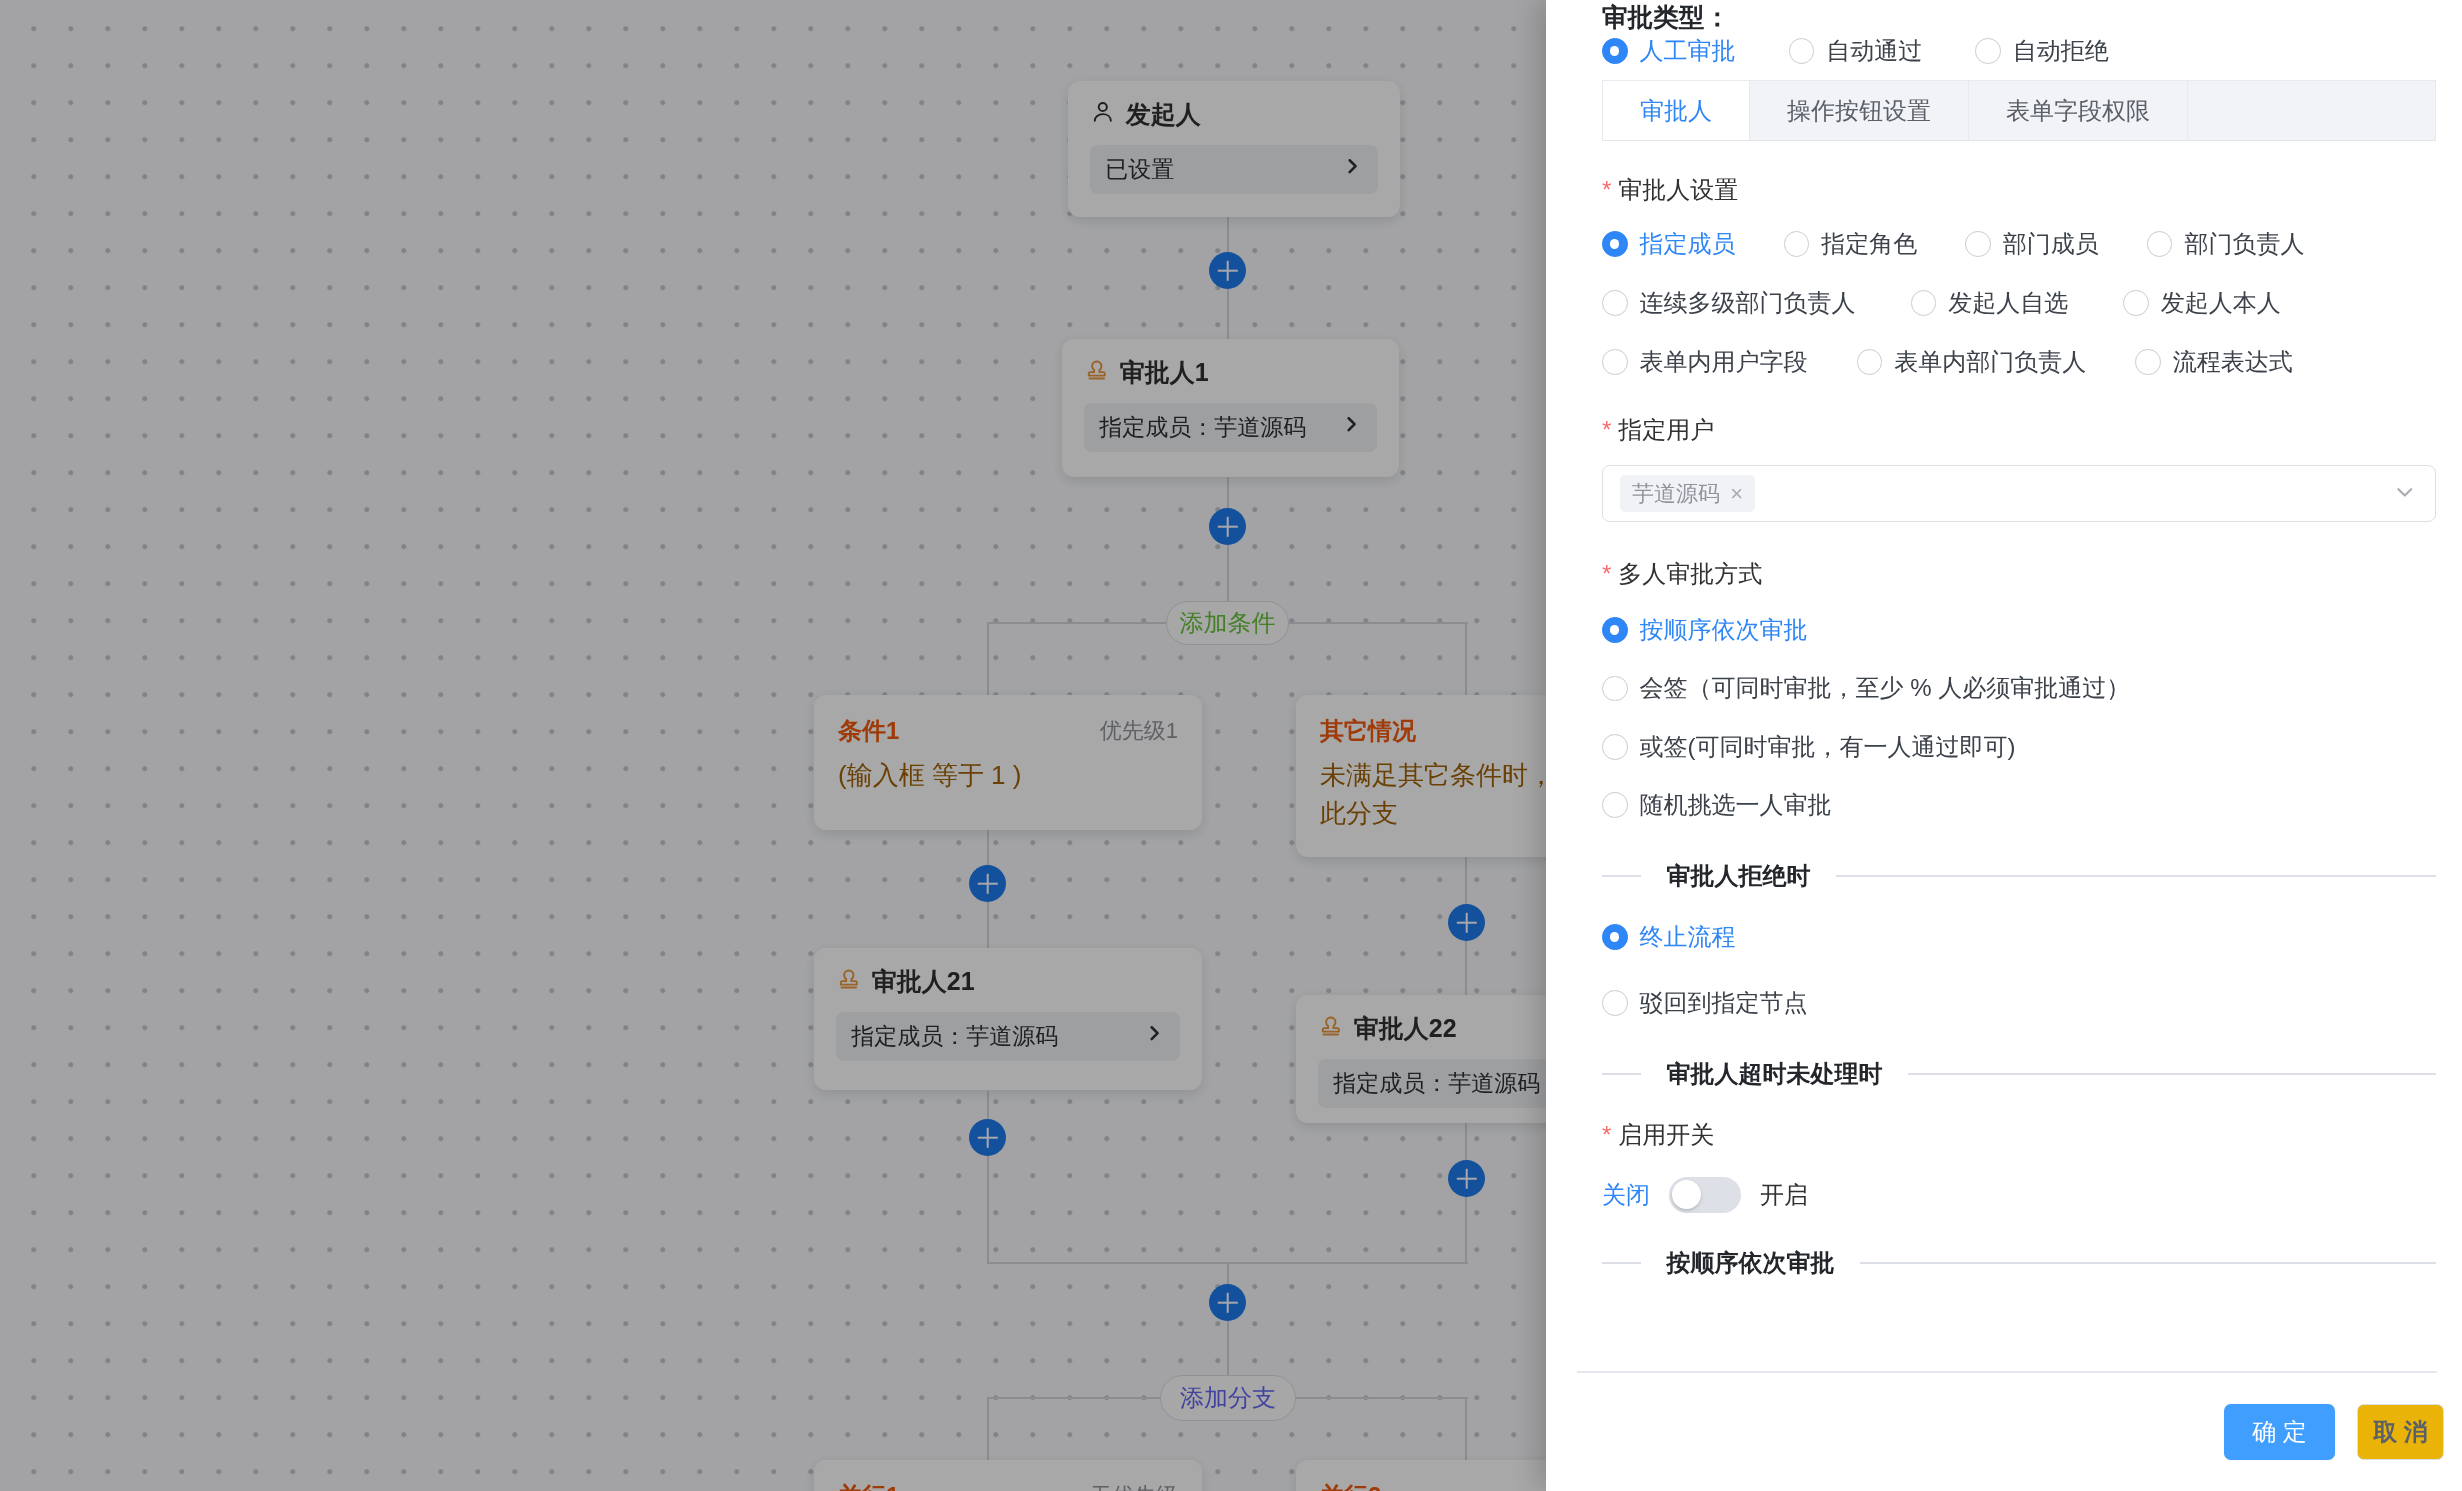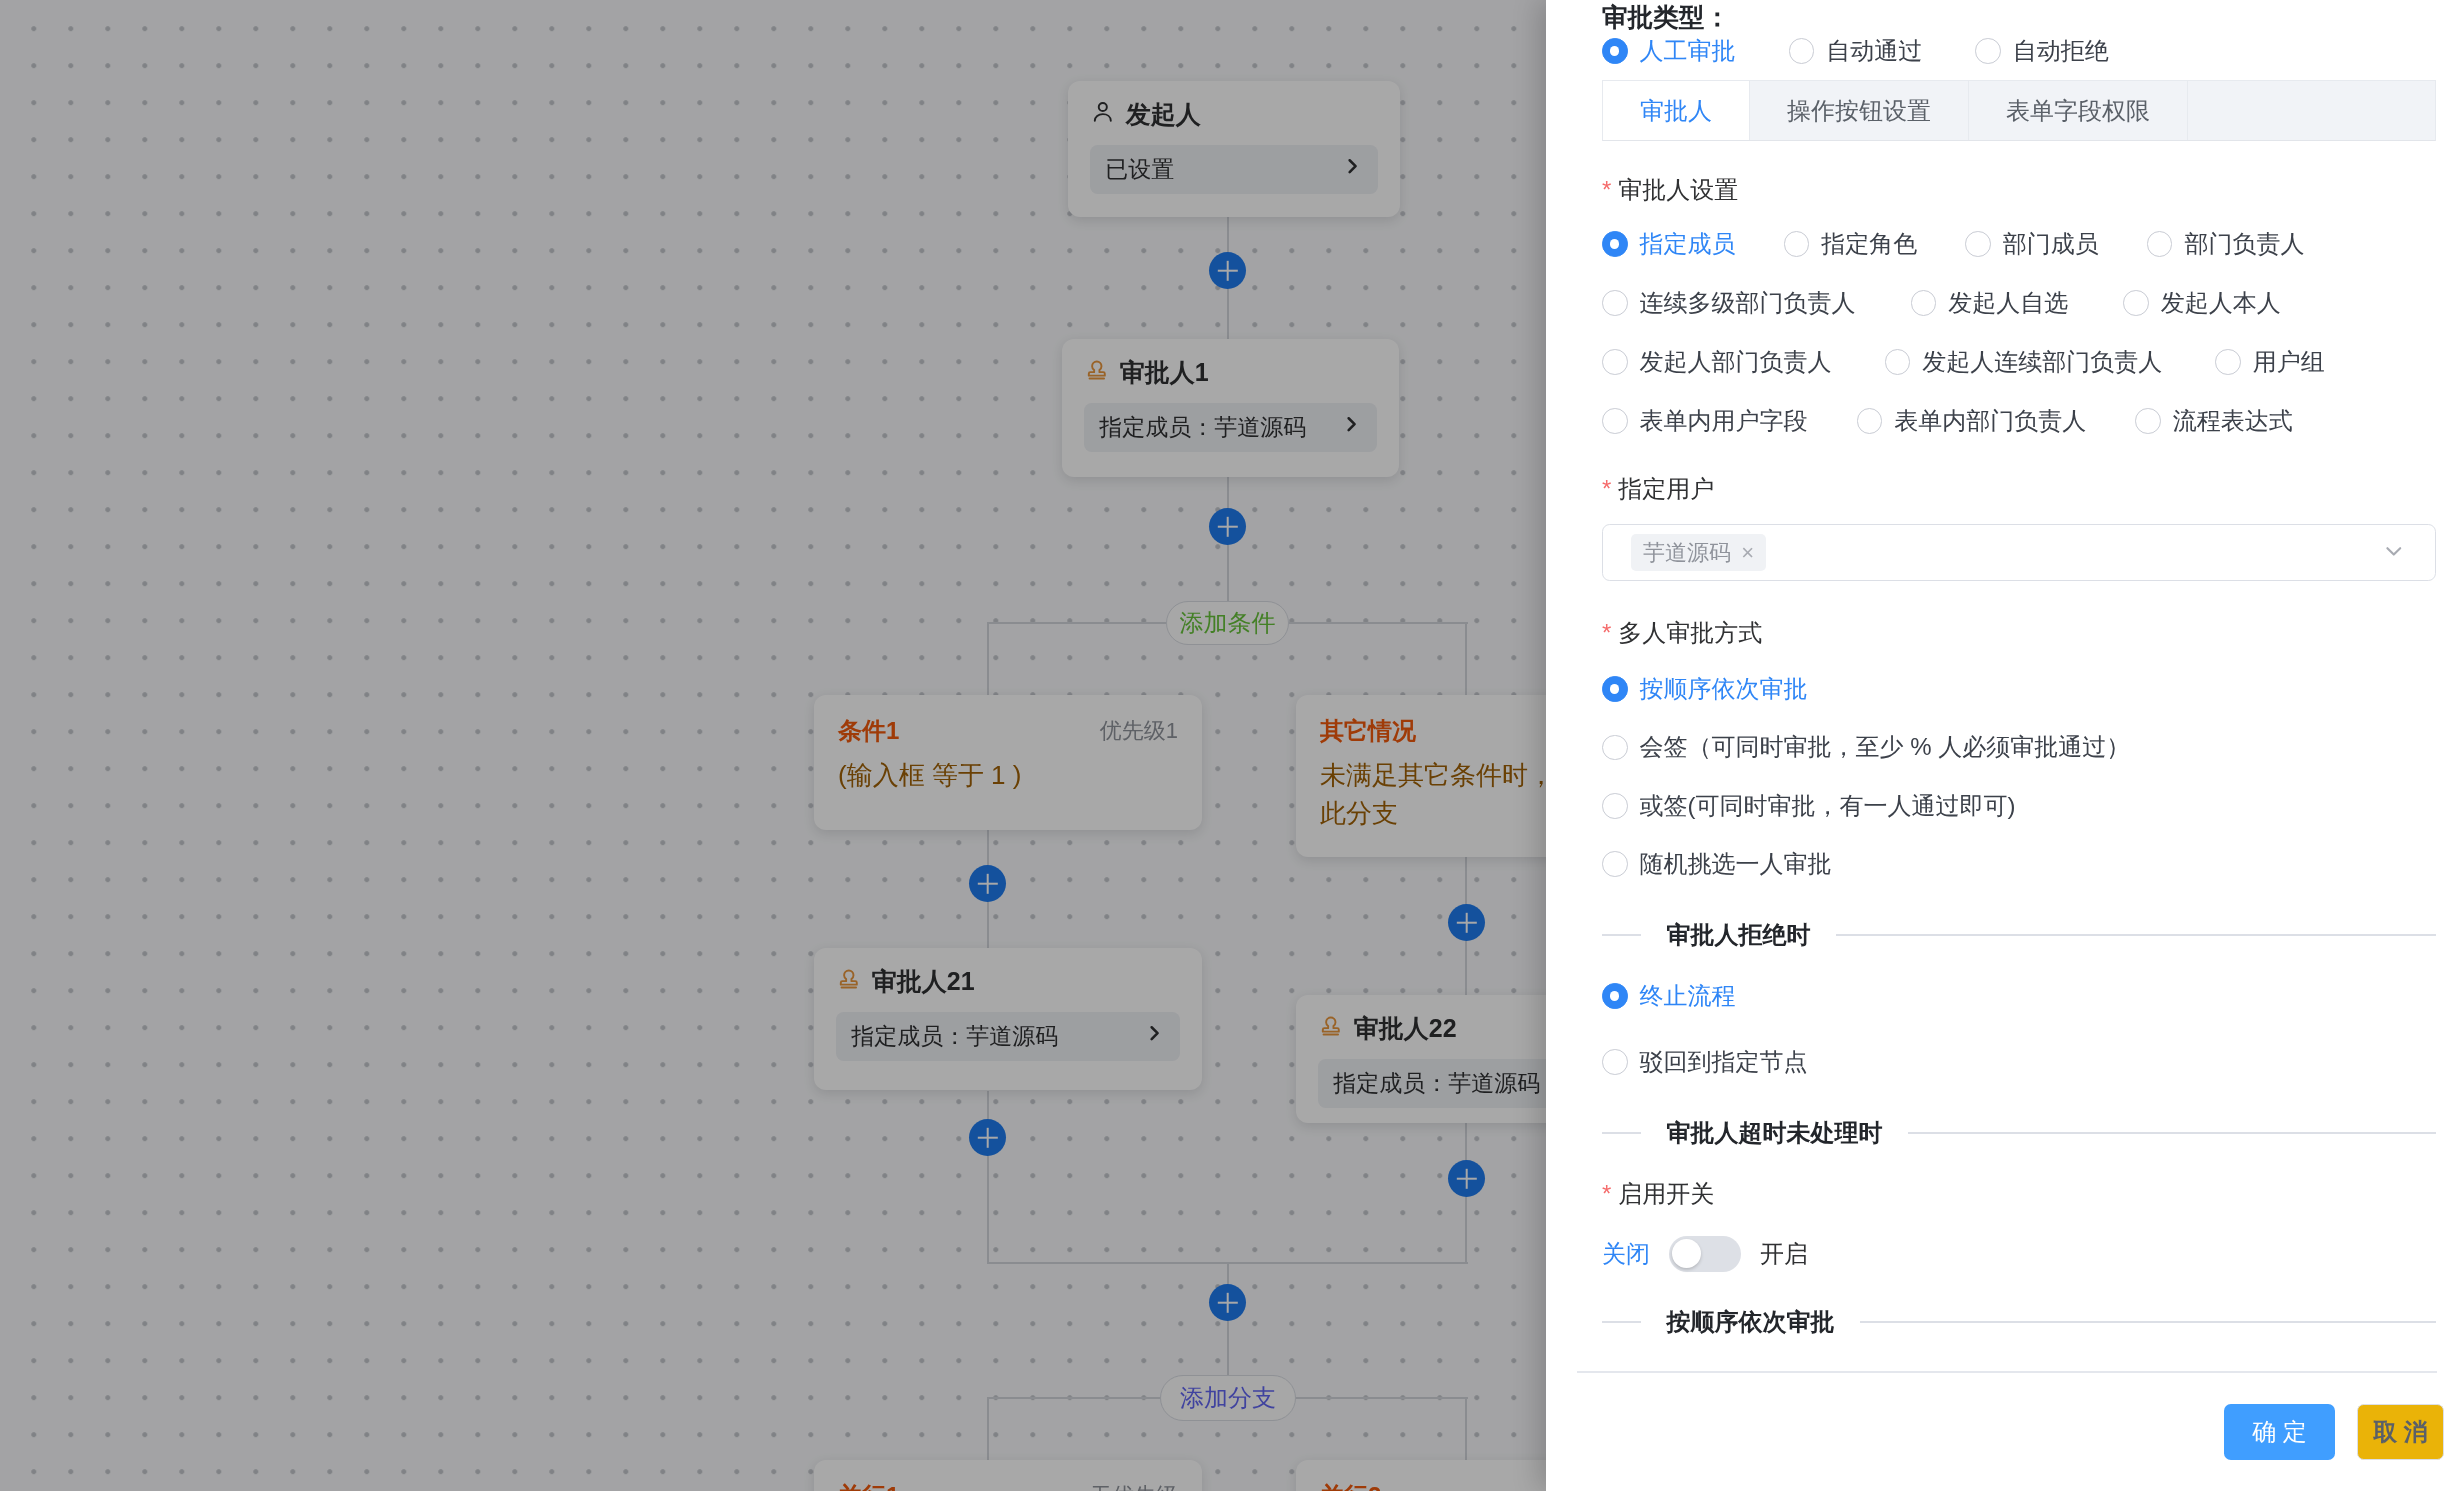--- a/index.html
+++ b/index.html
@@ -49,21 +49,21 @@
 
   .tabs{position:absolute;top:80px;left:56px;right:27px;height:61px;display:flex;background:#f1f3f7;border:0.9px solid #e7eaef;border-bottom:0.9px solid #e2e5ea;box-sizing:border-box;}
   .tab{height:100%;display:flex;align-items:center;padding:0 37px;font-size:24px;color:#5a6068;border-right:0.9px solid #e7eaef;cursor:pointer;}
   .tab.active{background:#fff;color:#2f86f6;}
 
   .dw-body{position:absolute;top:143px;left:56px;right:27px;height:1225px;overflow:hidden;}
   .flabel{display:flex;align-items:center;font-size:24px;color:#303133;}
   .req::before{content:"*";color:#f56c6c;margin-right:6.8px;font-size:24px;}
 
   .optrow{display:flex;align-items:center;margin-top:27px;}
-  .sel{margin-top:19px;height:55px;border:1.7px solid #dcdfe6;border-radius:7.7px;display:flex;align-items:center;padding:0 28px;cursor:pointer;}
+  .sel{margin-top:19px;height:55px;border:1.7px solid #dcdfe6;border-radius:7.7px;display:flex;align-items:center;padding:0 17px;cursor:pointer;}
   .tag{display:flex;align-items:center;gap:10.2px;background:#f0f2f5;border-radius:5.1px;height:37px;padding:0 12px;font-size:22px;color:#8f939b;}
   .tag .x{color:#a8abb2;font-size:22px;cursor:pointer;}
   .sel .caret{margin-left:auto;}
 
   .vlist{display:flex;flex-direction:column;gap:26.4px;margin-top:24px;}
 
   .divider{display:flex;align-items:center;margin-top:39px;}
   .divider .l1{width:39px;height:1.7px;background:#dcdfe6;}
   .divider .t{margin:0 25.6px;font-size:24px;font-weight:700;color:#23262b;white-space:nowrap;}
   .divider .l2{flex:1;height:1.7px;background:#dcdfe6;}
@@ -285,34 +285,20 @@
           </div>
         <div class="ritem">
             <span class="rdo"></span>
             <span class="rlabel">发起人自选</span>
           </div>
         <div class="ritem">
             <span class="rdo"></span>
             <span class="rlabel">发起人本人</span>
           </div>
       </div>
-      <div class="optrow" style="gap:53px;">
-        <div class="ritem">
-            <span class="rdo"></span>
-            <span class="rlabel">发起人部门负责人</span>
-          </div>
-        <div class="ritem">
-            <span class="rdo"></span>
-            <span class="rlabel">发起人连续部门负责人</span>
-          </div>
-        <div class="ritem">
-            <span class="rdo"></span>
-            <span class="rlabel">用户组</span>
-          </div>
-      </div>
       <div class="optrow" style="gap:49px;">
         <div class="ritem">
             <span class="rdo"></span>
             <span class="rlabel">表单内用户字段</span>
           </div>
         <div class="ritem">
             <span class="rdo"></span>
             <span class="rlabel">表单内部门负责人</span>
           </div>
         <div class="ritem">

